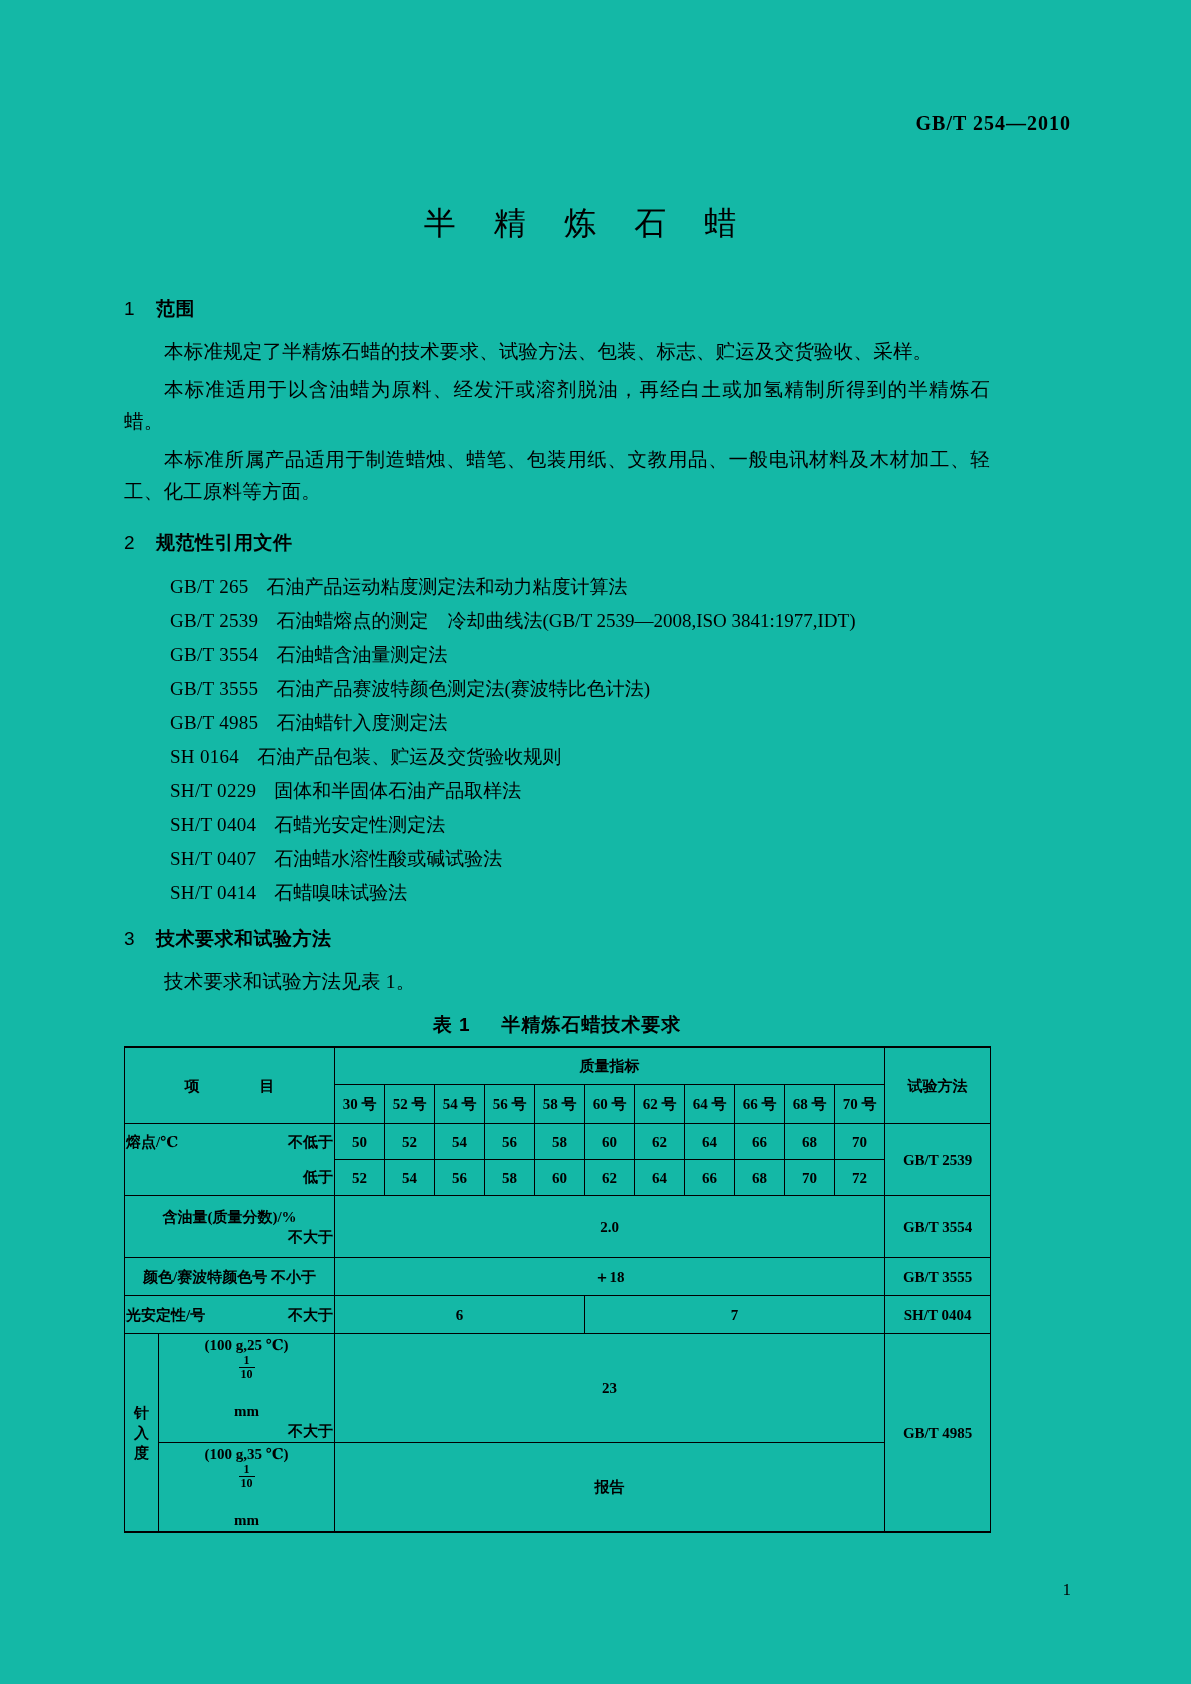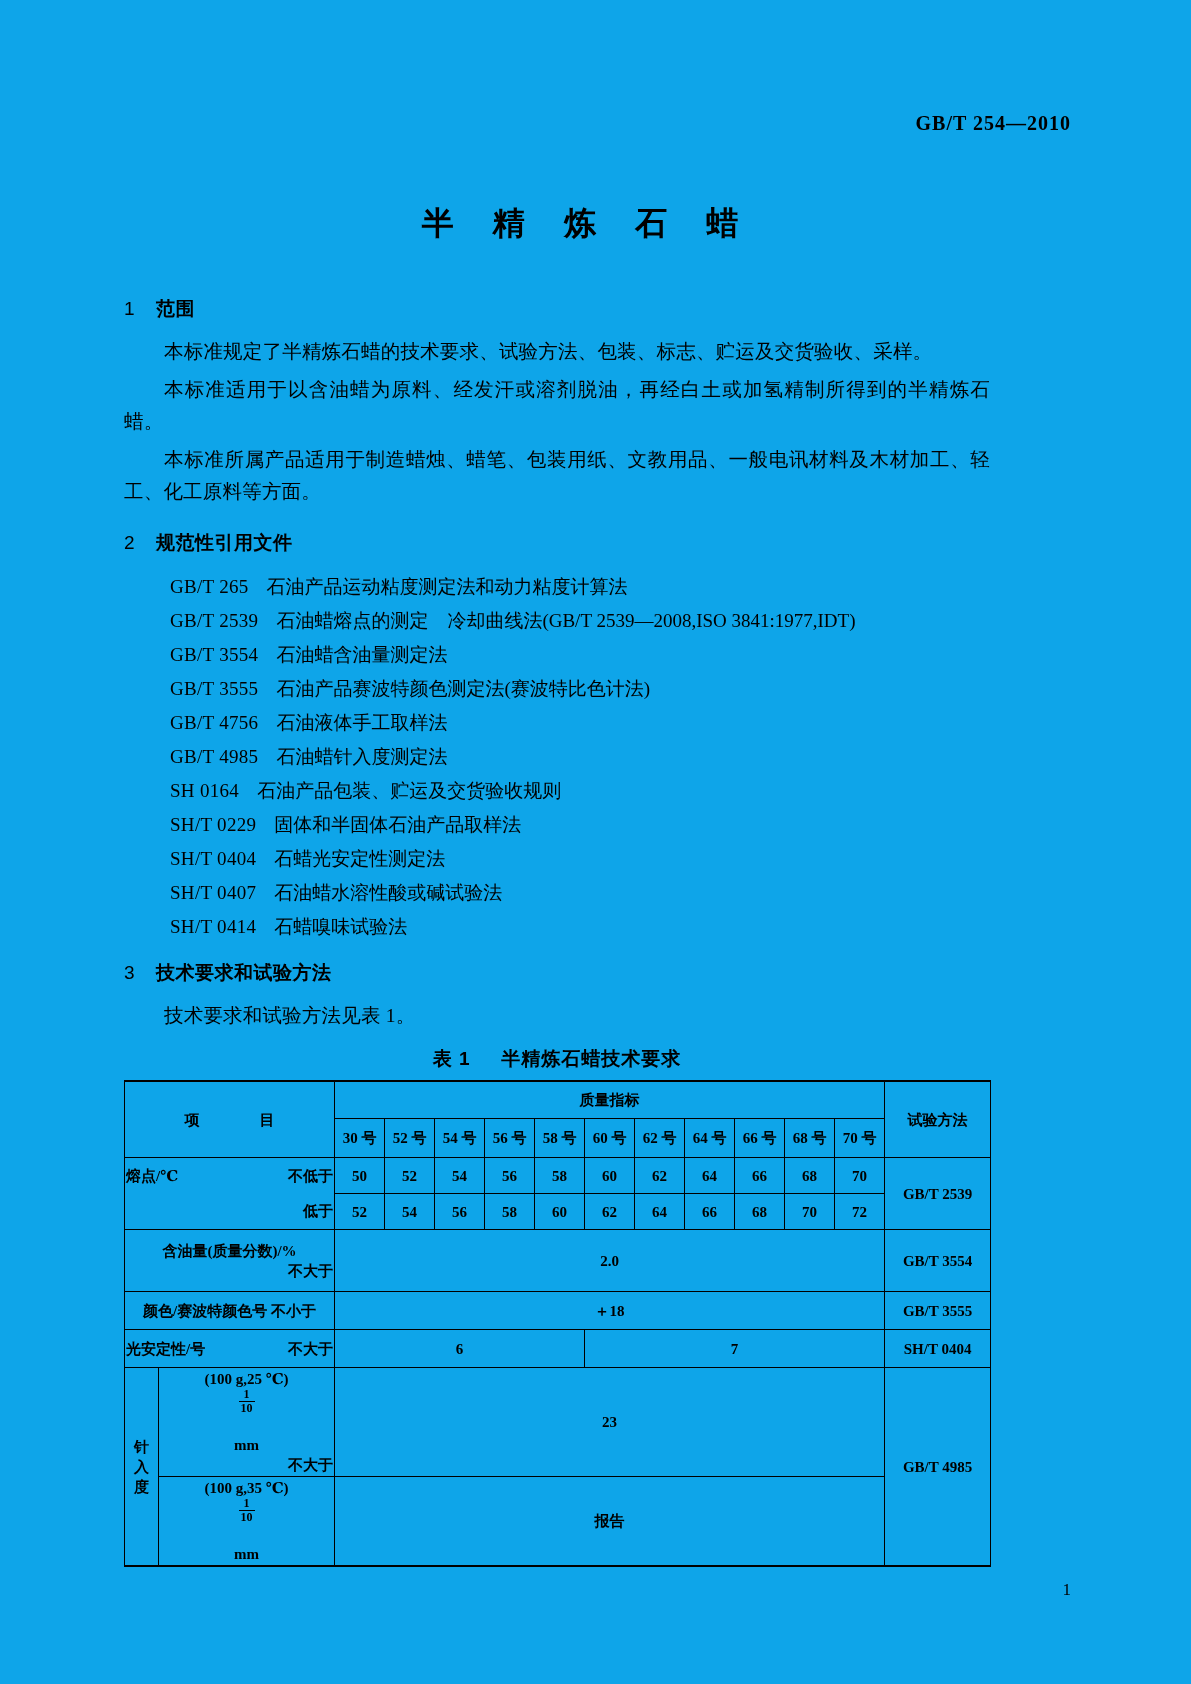--- a/index.html
+++ b/index.html
@@ -5,21 +5,21 @@
   html, body {
     margin: 0;
     padding: 0;
     background: #ffffff;
   }
   .page {
     position: relative;
     width: 1191px;
     height: 1684px;
     margin: 0 auto;
-    background: #0ea5e9;
+    background: #14b8a6;
     font-family: "Liberation Serif", "DejaVu Serif", serif;
     color: #000000;
     box-sizing: border-box;
   }
 
   
   .header {
     position: absolute;
     top: 112px;
     right: 120px;
@@ -31,21 +31,21 @@
 
   
   .doc-title {
     position: absolute;
     top: 202px;
     left: 0;
     width: 1160px;
     text-align: center;
     font-family: "DejaVu Sans", "Liberation Sans", sans-serif;
     font-size: 32px;
-    font-weight: bold;
+    font-weight: normal;
     letter-spacing: 14px;
     text-indent: 14px;
   }
 
   
   .body {
     position: absolute;
     top: 296px;
     left: 124px;
     width: 866px;
@@ -225,21 +225,20 @@
 
     <h2 class="sec">
       <span class="num">2</span><span>规范性引用文件</span>
     </h2>
 
     <ul class="refs">
       <li><span class="code">GB/T 265</span><span class="sp"></span><span>石油产品运动粘度测定法和动力粘度计算法</span></li>
       <li><span class="code">GB/T 2539</span><span class="sp"></span><span>石油蜡熔点的测定　冷却曲线法(GB/T 2539—2008,ISO 3841:1977,IDT)</span></li>
       <li><span class="code">GB/T 3554</span><span class="sp"></span><span>石油蜡含油量测定法</span></li>
       <li><span class="code">GB/T 3555</span><span class="sp"></span><span>石油产品赛波特颜色测定法(赛波特比色计法)</span></li>
-      <li><span class="code">GB/T 4756</span><span class="sp"></span><span>石油液体手工取样法</span></li>
       <li><span class="code">GB/T 4985</span><span class="sp"></span><span>石油蜡针入度测定法</span></li>
       <li><span class="code">SH 0164</span><span class="sp"></span><span>石油产品包装、贮运及交货验收规则</span></li>
       <li><span class="code">SH/T 0229</span><span class="sp"></span><span>固体和半固体石油产品取样法</span></li>
       <li><span class="code">SH/T 0404</span><span class="sp"></span><span>石蜡光安定性测定法</span></li>
       <li><span class="code">SH/T 0407</span><span class="sp"></span><span>石油蜡水溶性酸或碱试验法</span></li>
       <li><span class="code">SH/T 0414</span><span class="sp"></span><span>石蜡嗅味试验法</span></li>
     </ul>
 
     <div class="sec-gap"></div>
 

